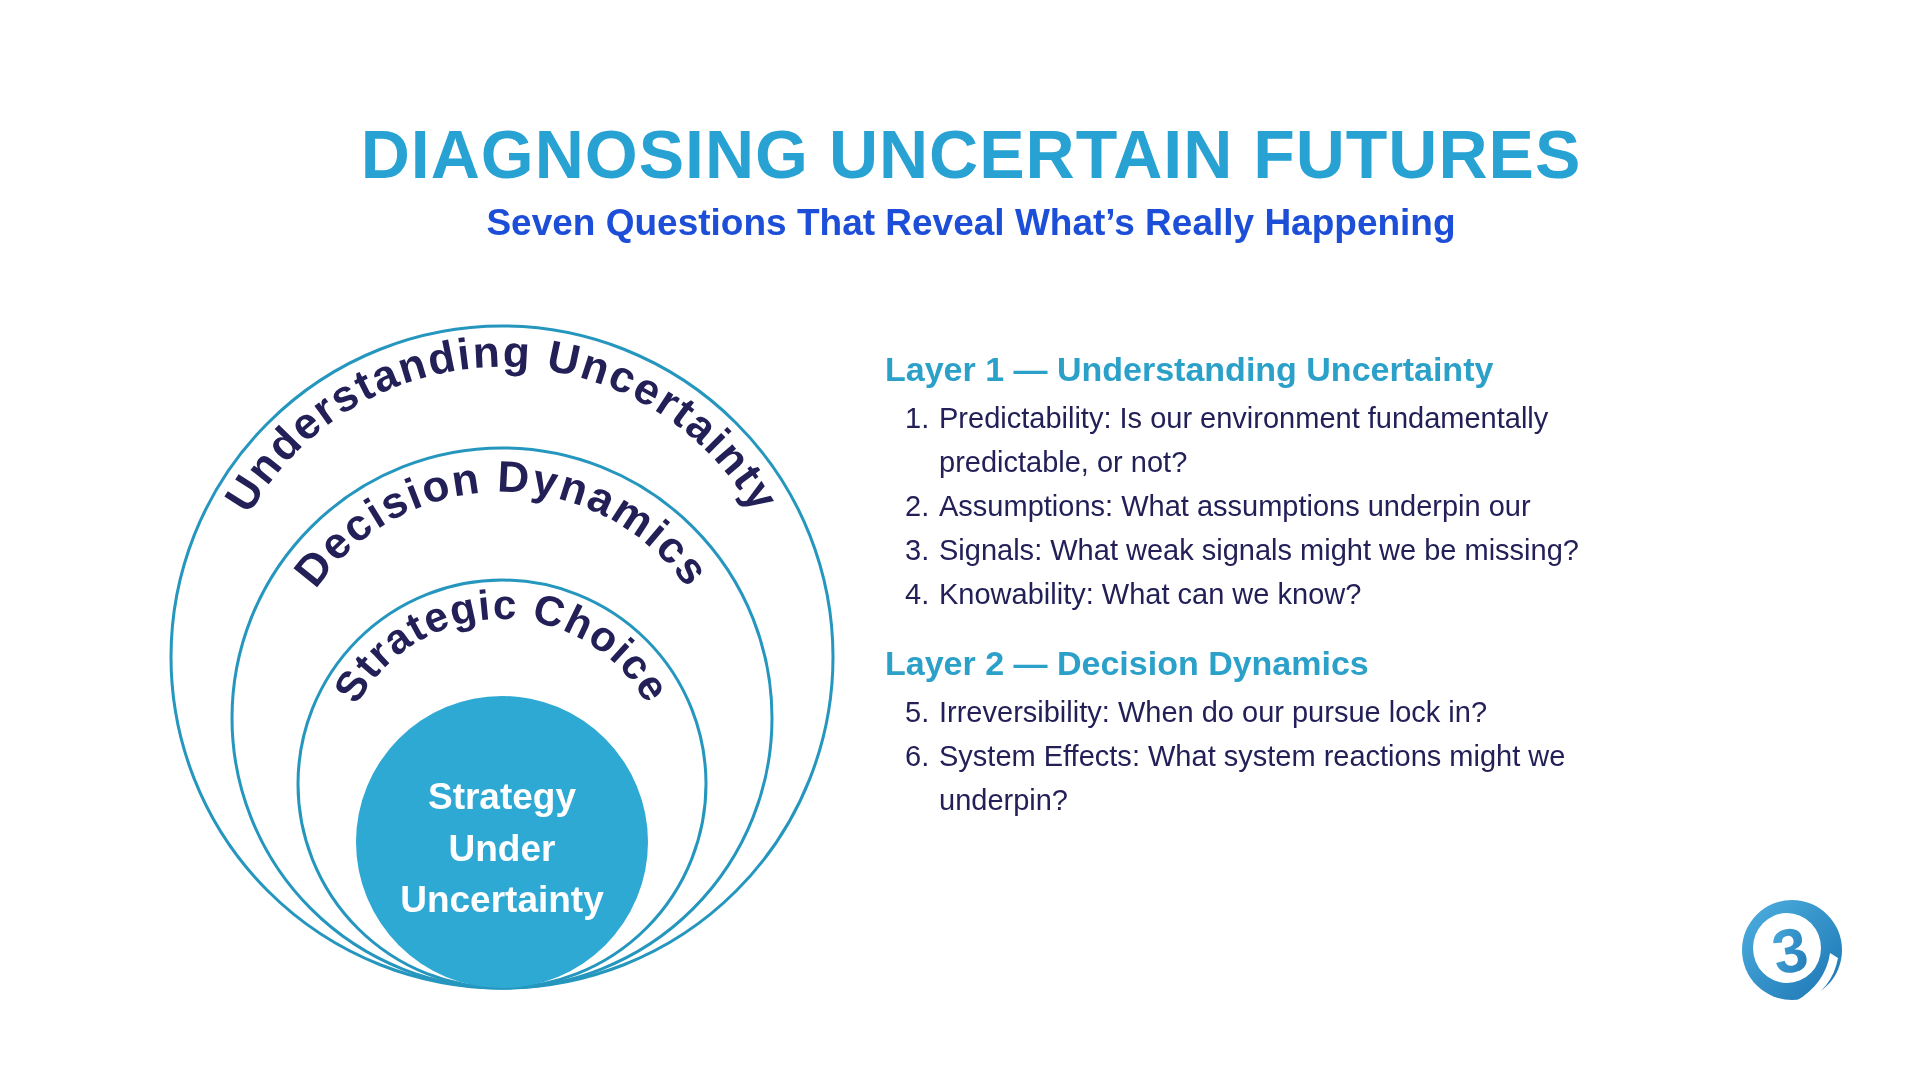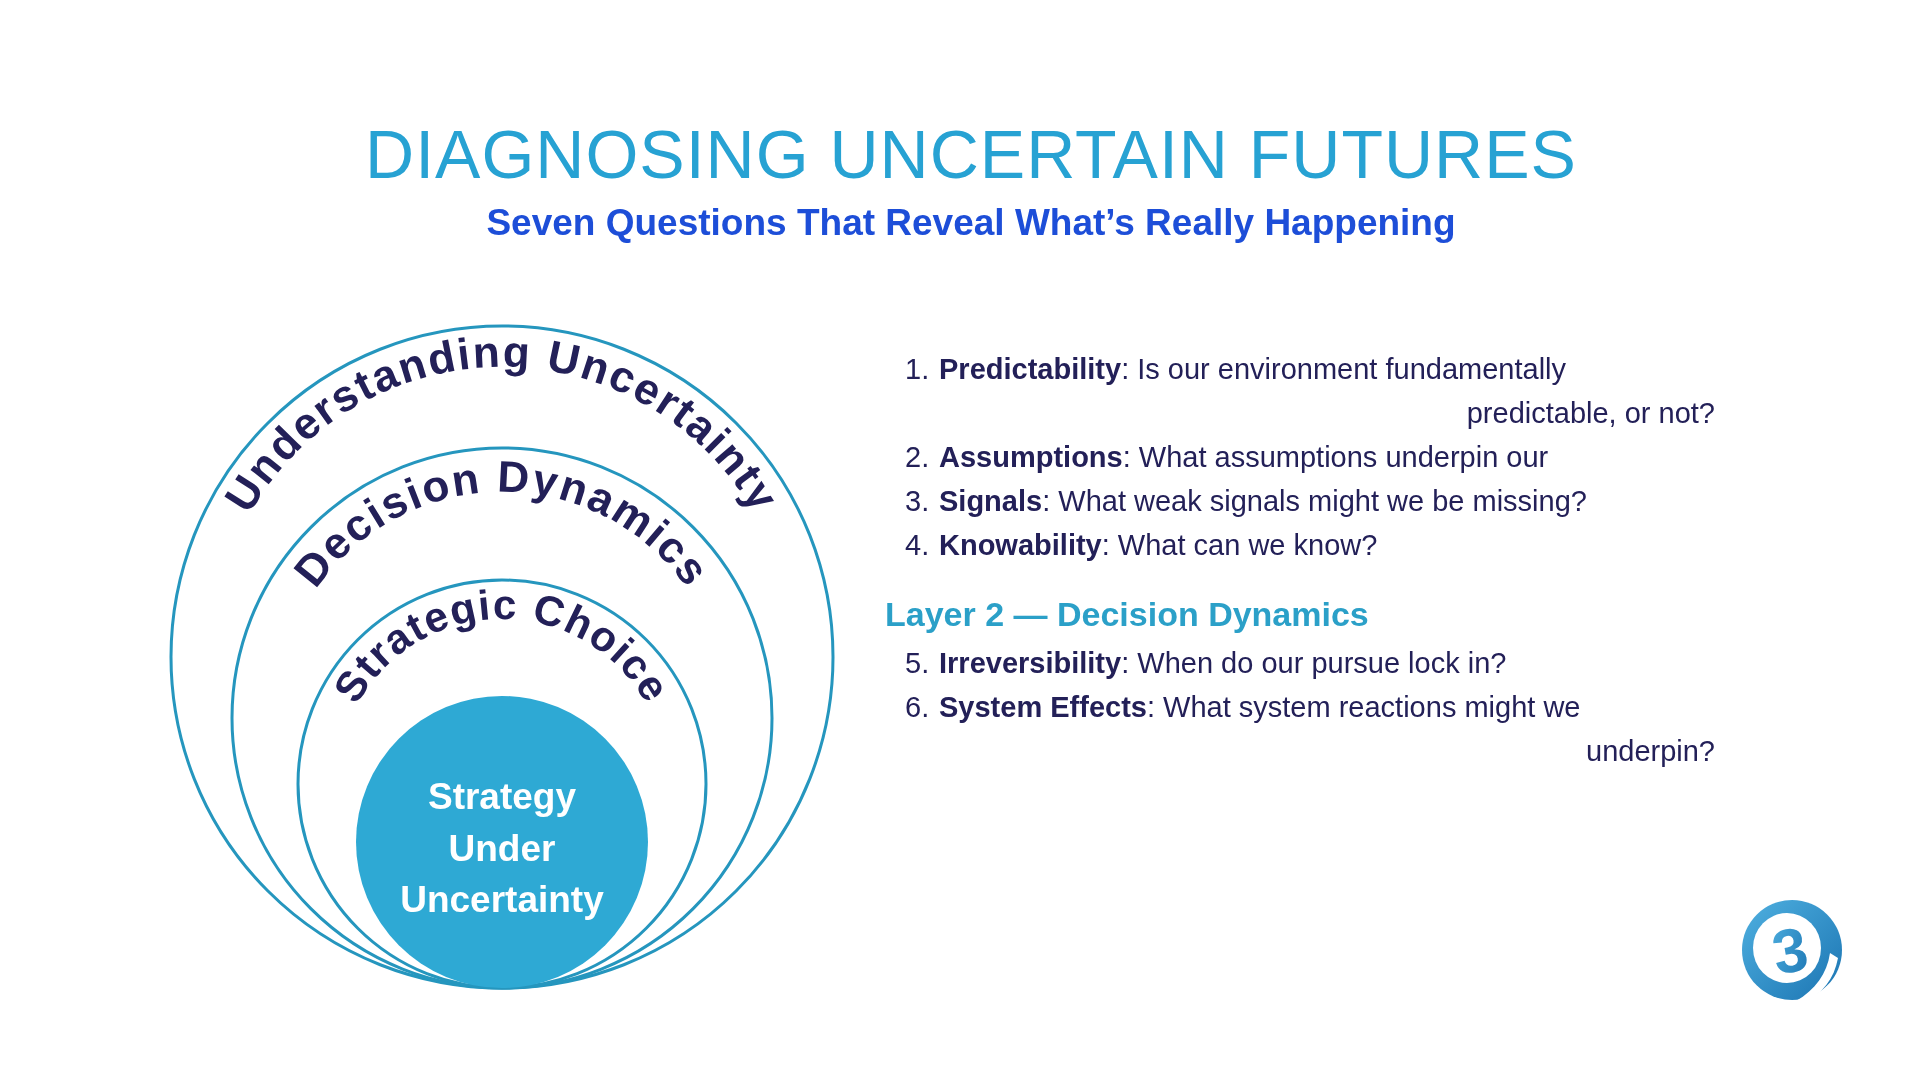--- a/index.html
+++ b/index.html
@@ -3,43 +3,43 @@
 <meta charset="utf-8">
 <style>
   html,body { margin:0; padding:0; background:#ffffff; }
   .slide {
     position:relative; width:1920px; height:1080px; background:#ffffff;
     font-family:"Liberation Sans", sans-serif; overflow:hidden;
   }
   
   .header { position:absolute; top:118px; left:0; width:1920px; text-align:center;
             padding-left:22px; box-sizing:border-box; }
-  .title { margin:0; font-size:68px; font-weight:normal; letter-spacing:1px;
+  .title { margin:0; font-size:68px; font-weight:bold; letter-spacing:1px;
            line-height:72px; color:#27A2D3; }
   .subtitle { margin:12px 0 0; font-size:37px; font-weight:bold; line-height:42px;
               color:#1d4ed8; }
   
   .diagram { position:absolute; left:127px; top:290px; }
   .ring { fill:none; stroke:#2596BE; stroke-width:3; }
   .core-circle { fill:#2EA9D4; }
   .arc-label { font-family:"Liberation Sans", sans-serif; font-size:44px; font-weight:bold;
                fill:#232058; letter-spacing:2px; }
   .arc-label-small { font-size:42px; letter-spacing:1.5px; }
   .core-line { font-family:"Liberation Sans", sans-serif; font-size:37px; font-weight:600;
                fill:#ffffff; text-anchor:middle; }
   
   .questions { position:absolute; left:885px; top:347px; width:830px; color:#232058; }
   .section { margin:0 0 25px 0; }
   .section-heading { margin:0 0 5px 0; font-size:34px; font-weight:bold;
                      line-height:44px; color:#2BA0C8; }
   .item { position:relative; padding-left:54px; font-size:29px; line-height:44px; }
   .num { position:absolute; left:20px; top:0; }
-  .term { font-weight:bold; }
+  .term { font-weight:normal; }
   .sep { white-space:pre; }
-  .cont { display:block;text-align:right; }
+  .cont { display:block; }
   
   .logo { position:absolute; left:1740px; top:898px; }
 </style>
 </head>
 <body>
 
 <div class="slide">
 
   <div class="header">
     <h1 class="title">DIAGNOSING UNCERTAIN FUTURES</h1>
@@ -69,20 +69,21 @@
     </text>
 
     <text class="core-line" x="375" y="519">Strategy</text>
     <text class="core-line" x="375" y="571">Under</text>
     <text class="core-line" x="375" y="622">Uncertainty</text>
   </svg>
 
   <div class="questions">
 
     <div class="section">
+      <h3 class="section-heading">Layer 1 — Understanding Uncertainty</h3>
       <div class="item">
         <span class="num">1.</span>
         <span class="term">Predictability</span><span class="sep">: </span><span>Is our environment fundamentally</span>
         <span class="cont">predictable, or not?</span>
       </div>
       <div class="item">
         <span class="num">2.</span>
         <span class="term">Assumptions</span><span class="sep">: </span><span>What assumptions underpin our</span>
       </div>
       <div class="item">

